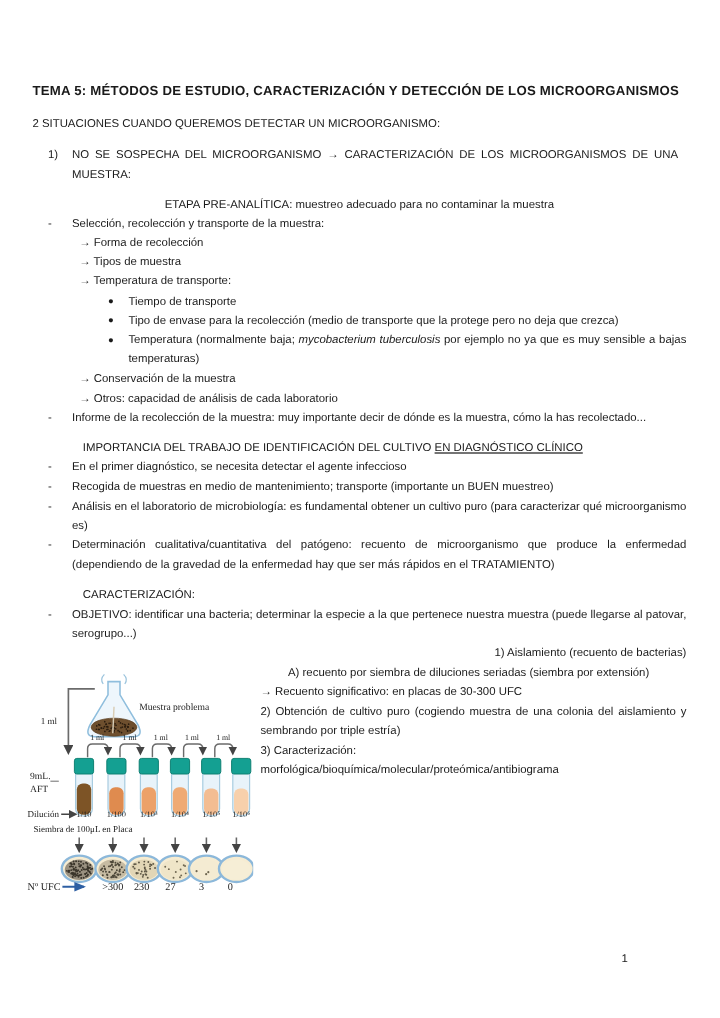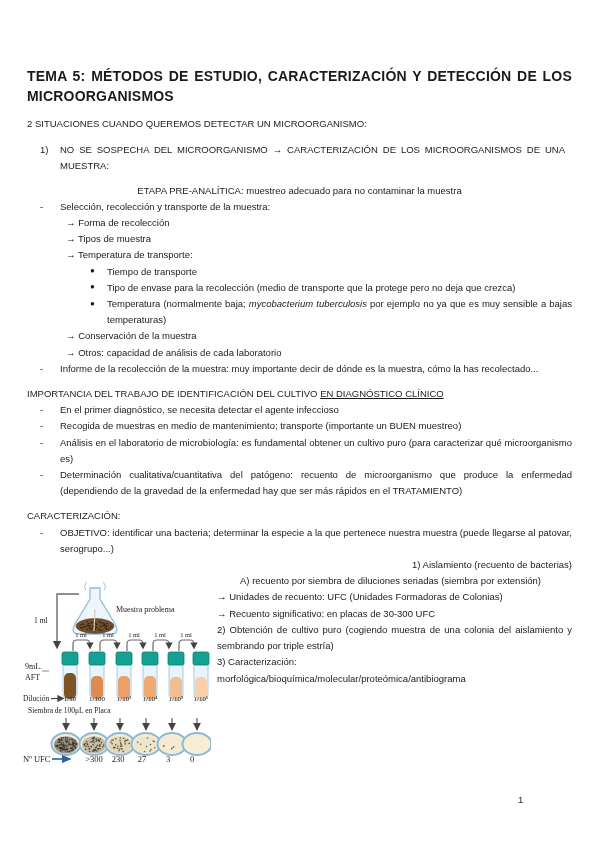--- a/index.html
+++ b/index.html
@@ -3,23 +3,23 @@
 <meta charset="utf-8">
 <style>
   html,body{margin:0;padding:0;background:#ffffff;}
   body{width:600px;height:848px;position:relative;overflow:hidden;
        font-family:"Liberation Sans","DejaVu Sans",sans-serif;color:#1a1a1a;
        -webkit-font-smoothing:antialiased;}
   .page{position:absolute;inset:0;padding:66px 28px 0 27px;box-sizing:border-box;}
   p{margin:0;}
   .t{font-size:9.5px;line-height:16.2px;}
   .just{text-align:justify;text-align-last:left;}
-  .title{font-weight:bold;font-size:14px;line-height:20px;letter-spacing:.2px;
+  .title{font-weight:bold;font-size:11px;line-height:20px;letter-spacing:.2px;
          text-align:justify;text-align-last:left;}
-  .mt10{margin-top:10px;} .mt8{margin-top:8px;text-align:center;} .mt9{margin-top:9px;}
+  .mt10{margin-top:10px;} .mt8{margin-top:8px;text-align:center;} .mt9{margin-top:9px;margin-left:42px;}
   .dash-item{position:relative;padding-left:33px;}
   .dash-item .mk{position:absolute;left:13px;top:0;}
   .num-item{position:relative;padding-left:33px;max-width:505px;}
   .num-item .mk{position:absolute;left:13px;top:0;}
   .arrow-item{margin-left:39px;}
   .bullet-item{position:relative;padding-left:80px;}
   .bullet-item .mk{position:absolute;left:63px;top:-0.5px;font-size:8px;}
   .step1{margin-left:59px;text-align:right;}
   .i{font-style:italic;}
   .u{text-decoration:underline;}
@@ -469,21 +469,20 @@
         <text class="figtext" x="73" y="181" font-size="8.5" text-anchor="middle">&gt;300</text>
         <text class="figtext" x="97" y="181" font-size="8.5" text-anchor="middle">230</text>
         <text class="figtext" x="121" y="181" font-size="8.5" text-anchor="middle">27</text>
         <text class="figtext" x="147" y="181" font-size="8.5" text-anchor="middle">3</text>
         <text class="figtext" x="171" y="181" font-size="8.5" text-anchor="middle">0</text>
       </svg>
     </div>
 
     <div class="rc">
       <p class="t just ind">A) recuento por siembra de diluciones seriadas (siembra por extensión)</p>
-      <p class="t">→ Unidades de recuento: UFC (Unidades Formadoras de Colonias)</p>
       <p class="t">→ Recuento significativo: en placas de 30-300 UFC</p>
       <p class="t just">2) Obtención de cultivo puro (cogiendo muestra de una colonia del aislamiento y sembrando por triple estría)</p>
       <p class="t">3) Caracterización:</p>
       <p class="t">morfológica/bioquímica/molecular/proteómica/antibiograma</p>
     </div>
   </div>
 
   <span class="pagenum">1</span>
 </div>
 

